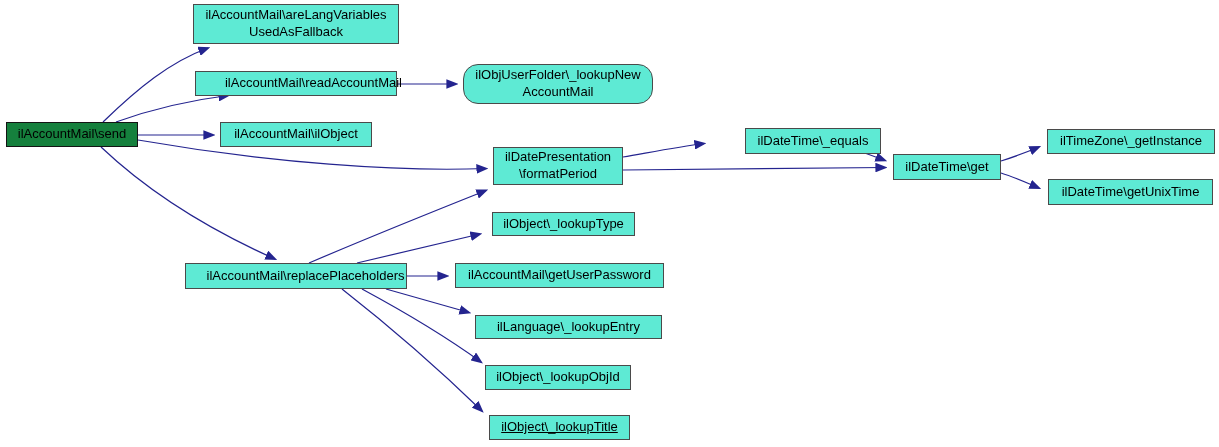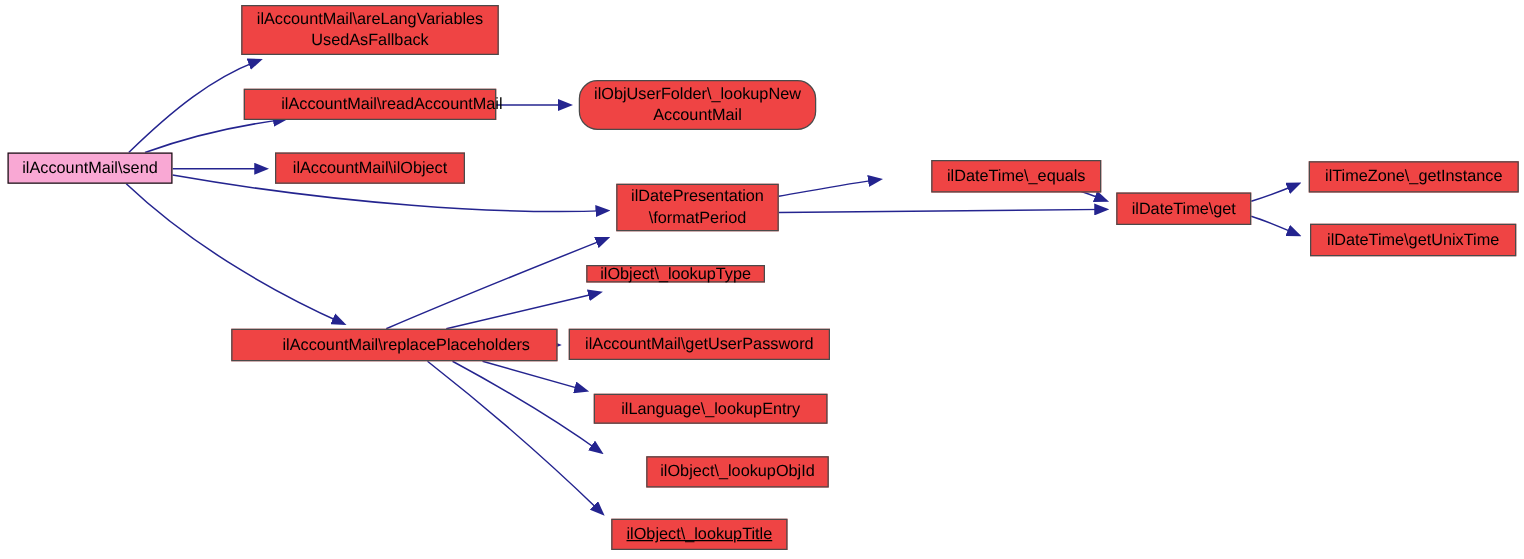--- a/index.html
+++ b/index.html
@@ -18,34 +18,34 @@
   }
   svg.edges path.edge {
     fill: none;
     stroke: #24248f;
     stroke-width: 1.2;
   }
   .node {
     position: absolute;
     box-sizing: border-box;
     border: 1px solid #4a4a4a;
-    background: #ef4444;
+    background: #5eead4;
     color: #000000;
     display: flex;
     align-items: center;
     justify-content: center;
     text-align: center;
     font-size: 13px;
     line-height: 1.3;
     white-space: pre-line;
     padding: 0 2px;
     cursor: pointer;
   }
   .node.root {
-    background: #f9a8d4;
+    background: #15803d;
     border: 1.5px solid #141414;
     cursor: default;
   }
 </style>
 </head>
 <body>
 
 <div class="canvas">
 
   <svg class="edges" viewBox="0 0 1219 447" aria-hidden="true">
@@ -75,39 +75,39 @@
 
   <div class="node root" style="left:6px; top:122px; width:132px; height:25px;">ilAccountMail\send</div>
 
   <div class="node" style="left:193px; top:4px; width:206px; height:40px;">ilAccountMail\areLangVariables
 UsedAsFallback</div>
 
   <div class="node" style="left:195px; top:71px; width:202px; height:25px;padding-left:37px;">ilAccountMail\readAccountMail</div>
 
   <div class="node" style="left:220px; top:122px; width:152px; height:25px;">ilAccountMail\ilObject</div>
 
-  <div class="node" style="left:185px; top:263px; width:261px; height:26px;padding-left:21px;">ilAccountMail\replacePlaceholders</div>
+  <div class="node" style="left:185px; top:263px; width:222px; height:26px;padding-left:21px;">ilAccountMail\replacePlaceholders</div>
 
   <div class="node" style="left:463px; top:64px; width:190px; height:40px;border-radius:15px;">ilObjUserFolder\_lookupNew
 AccountMail</div>
 
   <div class="node" style="left:493px; top:147px; width:130px; height:38px;">ilDatePresentation
 \formatPeriod</div>
 
   <div class="node" style="left:711px; top:128px; width:136px; height:26px;margin-left:34px;">ilDateTime\_equals</div>
 
   <div class="node" style="left:893px; top:154px; width:108px; height:26px;">ilDateTime\get</div>
 
   <div class="node" style="left:1047px; top:129px; width:168px; height:25px;">ilTimeZone\_getInstance</div>
 
   <div class="node" style="left:1048px; top:179px; width:165px; height:26px;">ilDateTime\getUnixTime</div>
 
-  <div class="node" style="left:469px; top:212px; width:143px; height:14px;text-align:right;">ilObject\_lookupType</div>
+  <div class="node" style="left:492px; top:212px; width:143px; height:24px;text-align:right;">ilObject\_lookupType</div>
 
   <div class="node" style="left:455px; top:263px; width:209px; height:25px;">ilAccountMail\getUserPassword</div>
 
   <div class="node" style="left:475px; top:315px; width:187px; height:24px;">ilLanguage\_lookupEntry</div>
 
-  <div class="node" style="left:485px; top:365px; width:146px; height:25px;margin-left:32px;">ilObject\_lookupObjId</div>
+  <div class="node" style="left:485px; top:365px; width:146px; height:25px;">ilObject\_lookupObjId</div>
 
   <div class="node" style="left:489px; top:415px; width:141px; height:25px;text-decoration:underline;">ilObject\_lookupTitle</div>
 
 </div>
 
 </body></html>

